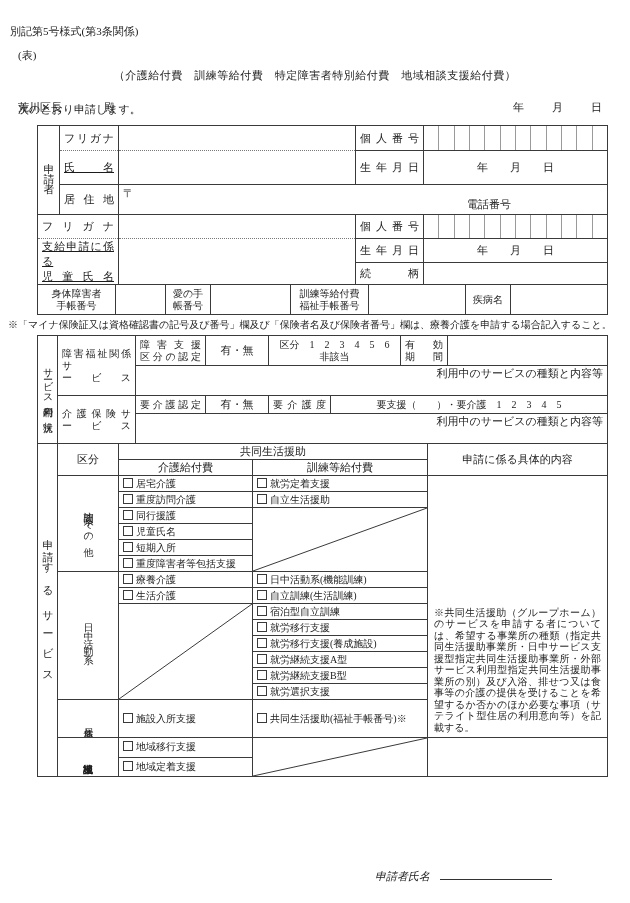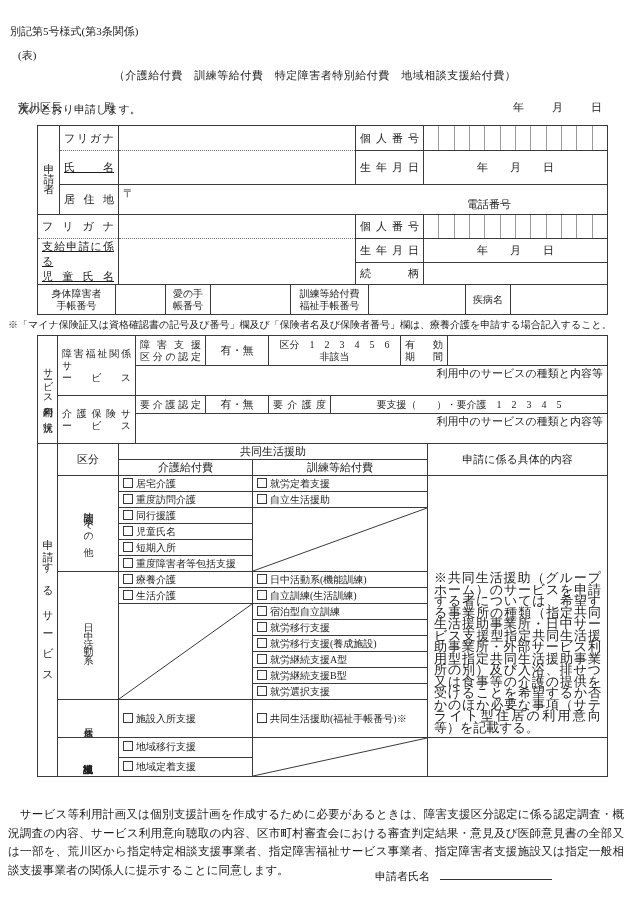--- a/index.html
+++ b/index.html
@@ -41,24 +41,24 @@
   .post{position:absolute;left:4px;top:1px;}
   .phone{position:absolute;left:348px;bottom:2px;}
   .topleft{vertical-align:top;text-align:right;}
   .note1{margin:3px 0 4px -29px;width:622px;font-size:10px;white-space:nowrap;}
   .svc{font-size:10px;padding:0 2px;}
   .cb{display:inline-block;width:8px;height:8px;border:1px solid #3a3a3a;
       margin:0 3px 0 2px;vertical-align:-1px;background:#fff;}
   .diagcell{position:relative;padding:0;}
   .diag{position:absolute;left:0;top:0;width:100%;height:100%;display:block;}
   .ghcell{vertical-align:bottom;}
-  .ghnote{font-size:13px;line-height:11.5px;text-align:justify;padding:0 2px 4px 2px;}
+  .ghnote{font-size:10px;line-height:11.5px;text-align:justify;padding:0 2px 4px 2px;}
   .consent{position:absolute;left:8px;top:806px;width:616px;font-size:11.6px;
            line-height:18.5px;text-align:justify;}
-  .sig{position:absolute;left:375px;top:866px;}
+  .sig{position:absolute;left:375px;top:866px;font-style:italic;}
   .sigline{display:inline-block;width:112px;border-bottom:1px solid #333;height:13px;margin-left:10px;}
 </style>
 </head>
 <body>
 
 <div class="sheet">
 
   <div class="abs hdr-formid">別記第5号様式(第3条関係)</div>
   <div class="abs hdr-front">(表)</div>
   <div class="abs hdr-t1">（介護給付費　訓練等給付費　特定障害者特別給付費　地域相談支援給付費）</div>
@@ -351,19 +351,18 @@
         </td>
         <td rowspan="2"></td>
       </tr>
       <tr class="r16">
             <td class="svc"><span class="cb"></span><span>地域定着支援</span></td>
           </tr>
     </tbody>
       </table>
   </div>
 
-  <div class="consent">　サービス等利用計画又は個別支援計画を作成するために必要があるときは、障害支援区分認定に係る認定調査・概況調査の内容、サービス利用意向聴取の内容、区市町村審査会における審査判定結果・意見及び医師意見書の全部又は一部を、荒川区から指定特定相談支援事業者、指定障害福祉サービス事業者、指定障害者支援施設又は指定一般相談支援事業者の関係人に提示することに同意します。</div>
 
   <div class="sig">
     <span>申請者氏名</span><span class="sigline"></span>
   </div>
 
 </div>
 
 </body></html>

